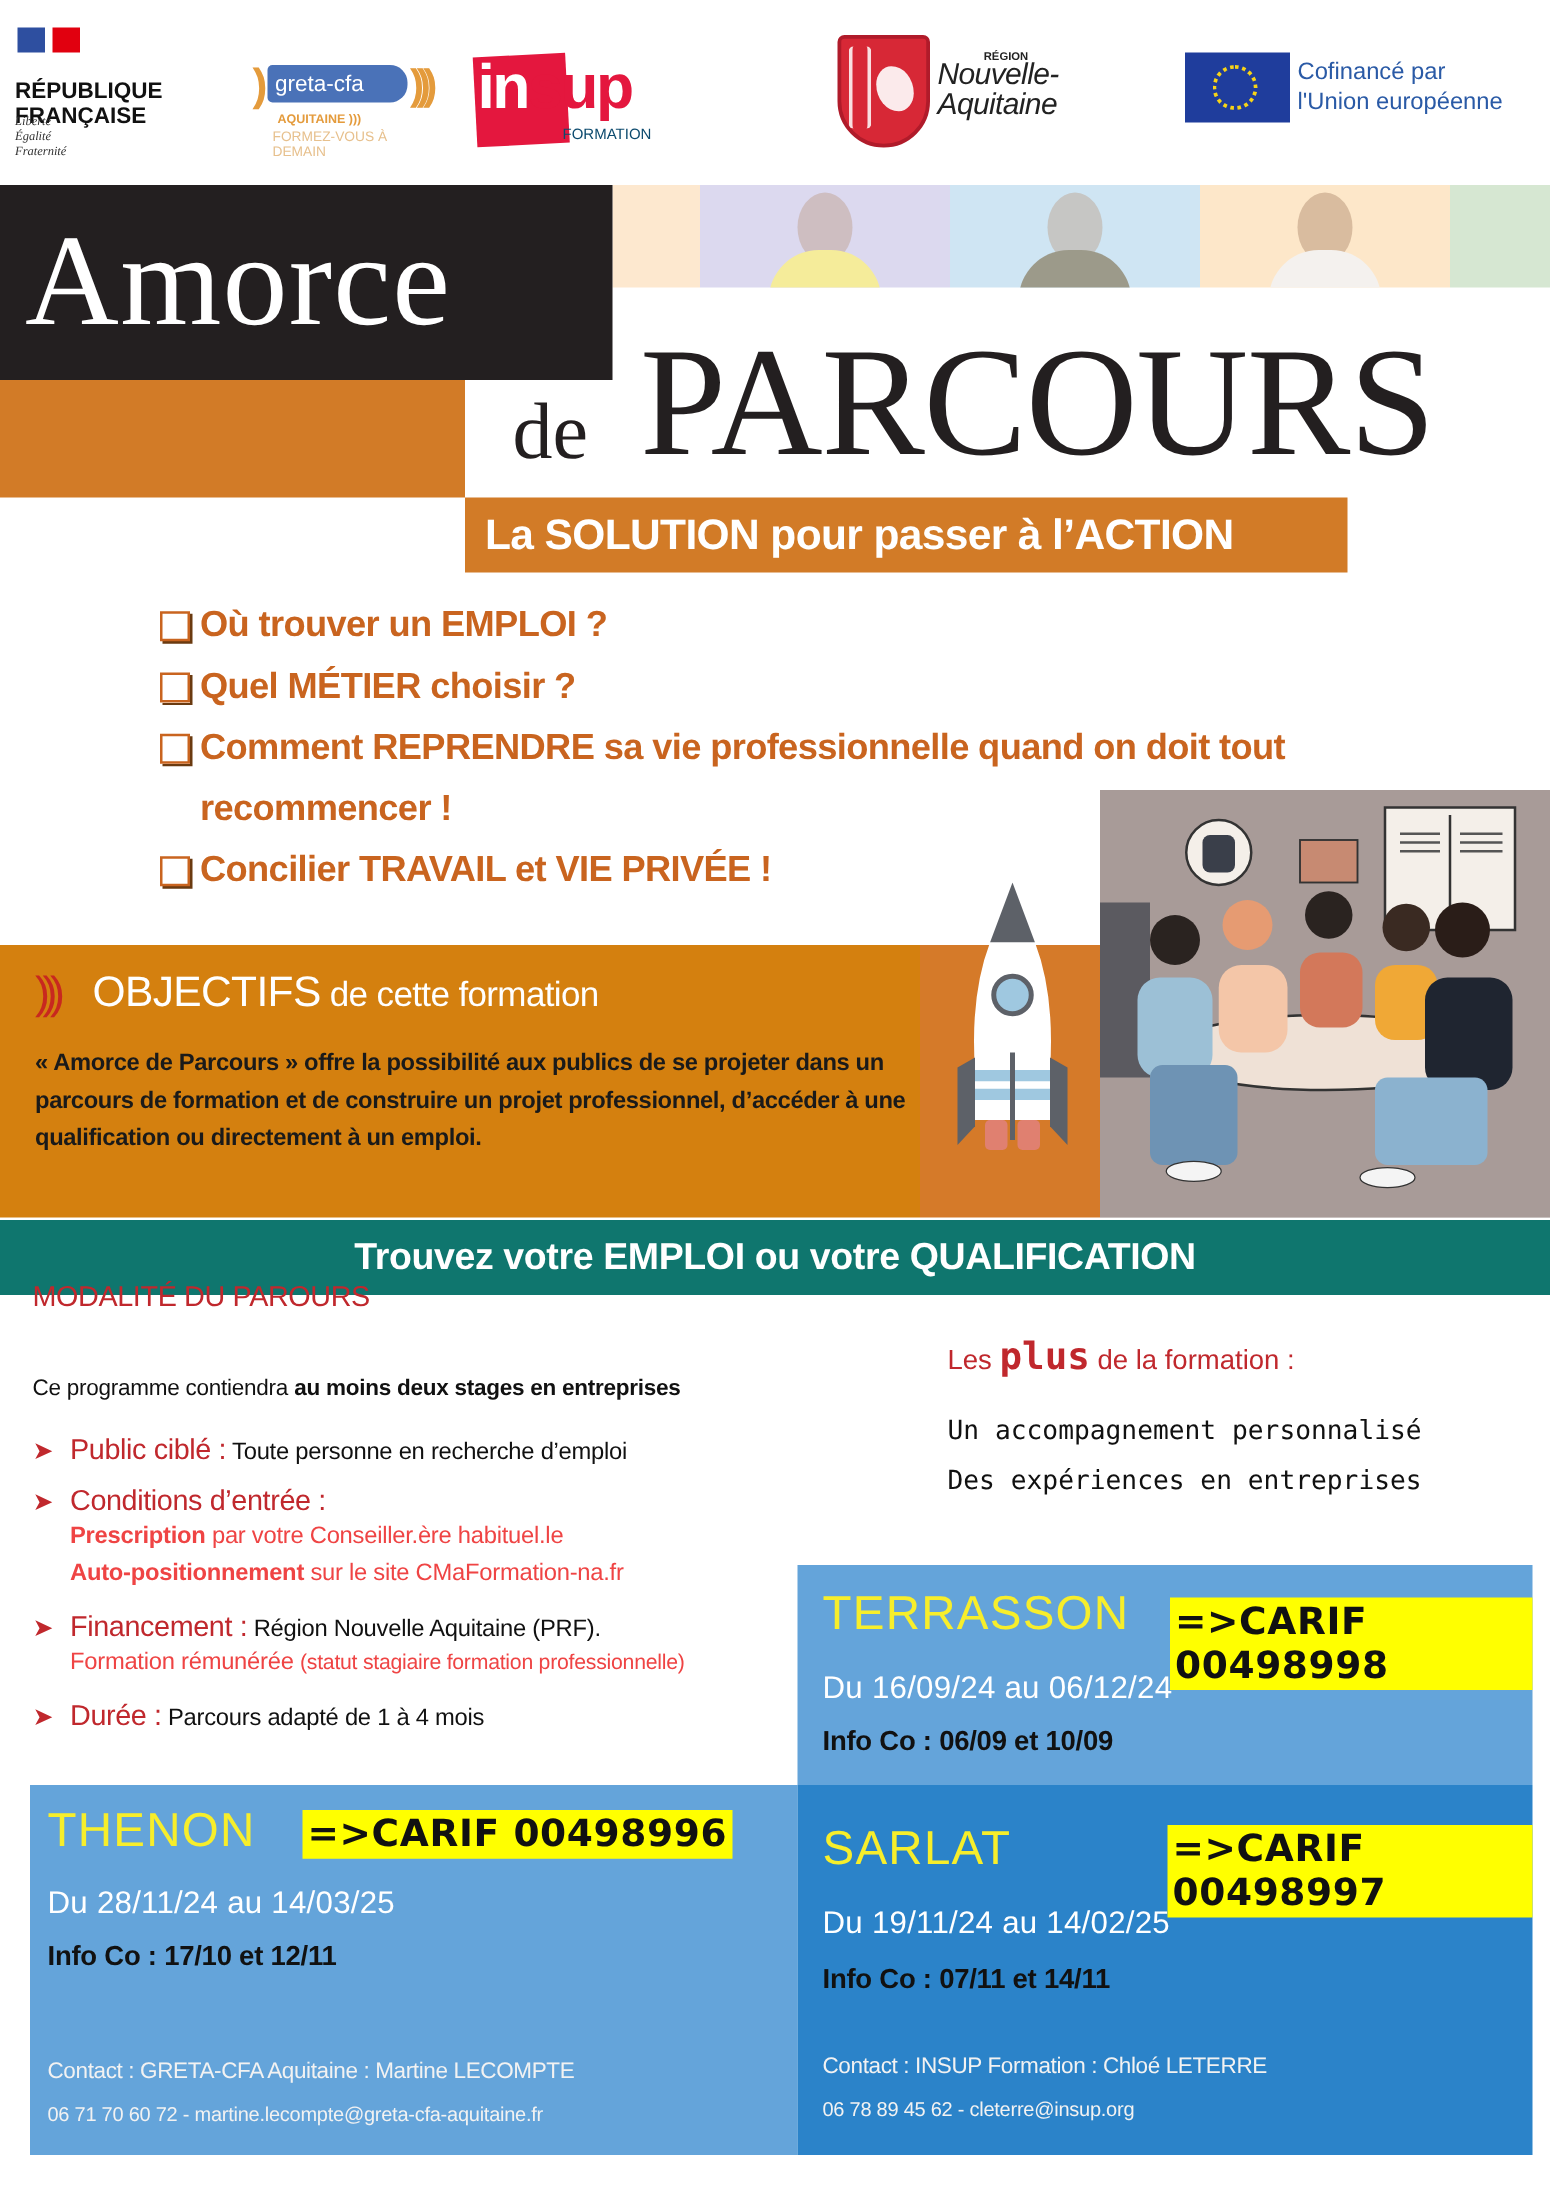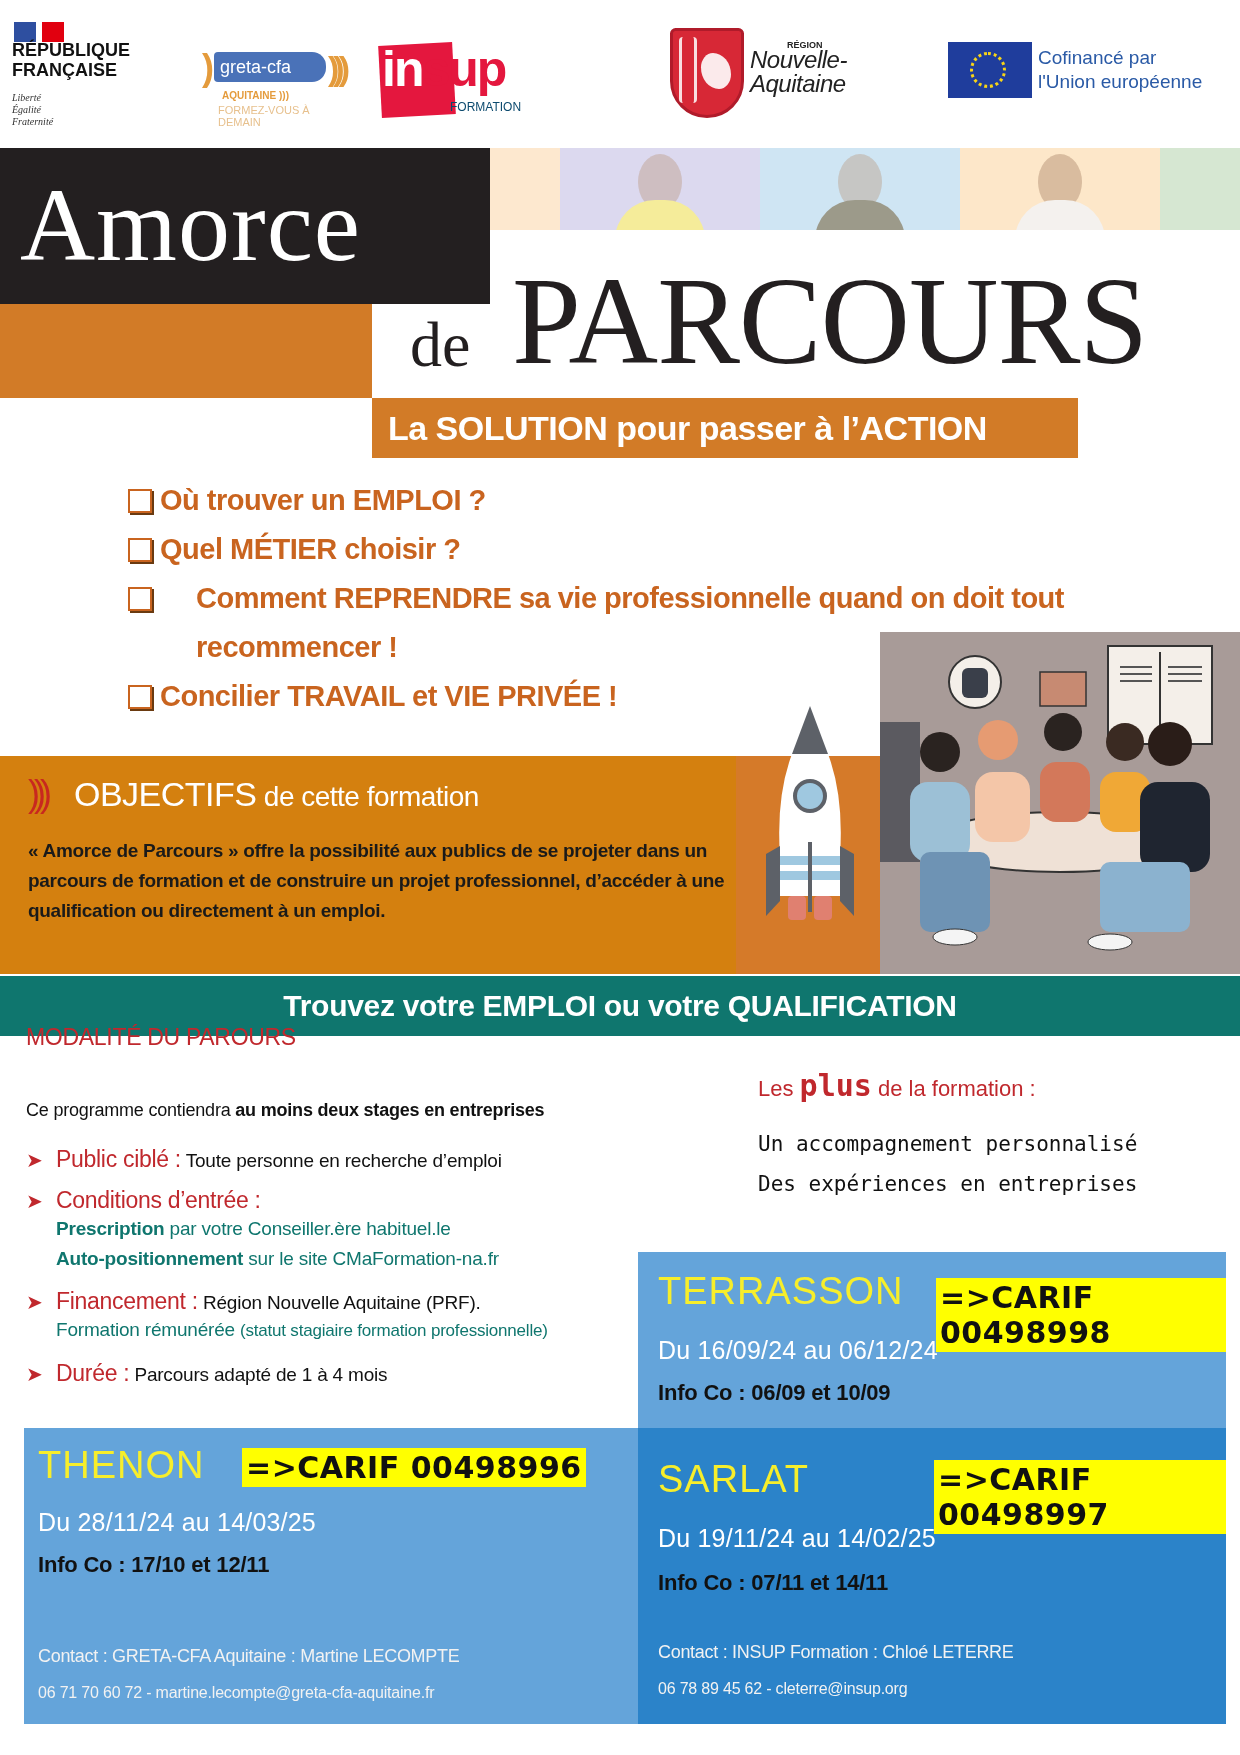--- a/index.html
+++ b/index.html
@@ -4,21 +4,21 @@
 <style>
   * { box-sizing: border-box; margin: 0; padding: 0; }
   html, body { width: 1240px; height: 1755px; background: #ffffff; overflow: hidden; }
   body { position: relative; font-family: "Liberation Sans", sans-serif; color: #111; }
   .abs { position: absolute; }
 
   
   .rf-flag { left: 14px; top: 22px; width: 50px; height: 20px; }
   .rf-flag .b { position:absolute; left:0; top:0; width:22px; height:20px; background:#2e4fa0; }
   .rf-flag .r { position:absolute; left:28px; top:0; width:22px; height:20px; background:#e1000f; }
-  .rf-name { left: 12px; top: 40px; font-weight: 700; font-size: 18px; line-height: 20px; color:#111; width:150px; }
+  .rf-name { left: 12px; top: 62px; font-weight: 700; font-size: 18px; line-height: 20px; color:#111; width:150px; }
   .rf-motto { left: 12px; top: 92px; font-family: "Liberation Serif", serif; font-style: italic; font-size: 10px; line-height: 12px; color:#333; }
 
   .greta { left: 202px; top: 48px; width: 150px; height: 70px; }
   .greta .bracket-l { position:absolute; left:0; top:0; color:#e49b3c; font-size:36px; font-weight:700; line-height:40px; }
   .greta .box { position:absolute; left:12px; top:4px; width:112px; height:30px; background:#4a72b8; border-radius:4px 14px 14px 4px; color:#fff; font-size:18px; line-height:30px; padding-left:6px; }
   .greta .waves { position:absolute; left:126px; top:0; color:#e49b3c; font-size:34px; font-weight:700; line-height:40px; letter-spacing:-6px; }
   .greta .sub1 { position:absolute; left:20px; top:42px; font-size:10px; font-weight:700; color:#e49b3c; }
   .greta .sub2 { position:absolute; left:16px; top:56px; font-size:11px; color:#e7c08d; }
 
   .insup { left: 378px; top: 42px; width: 160px; height: 76px; }
@@ -74,21 +74,21 @@
 
   
   .mod-title { left: 26px; top: 1024px; color:#c0282d; font-size: 23px; letter-spacing:-0.3px; }
   .mod-sub { left: 26px; top: 1100px; font-size: 18px; color:#111; letter-spacing:-0.2px; }
   .mod-sub b { font-weight:700; }
   .mod-list { left: 26px; top: 1146px; width: 620px; }
   .mod-item { position: relative; padding-left: 30px; margin-bottom: 14px; }
   .mod-item .arrow { position:absolute; left:0; top: 2px; color:#c0282d; font-size: 20px; }
   .mod-item .lbl { color:#c0282d; font-size: 23px; letter-spacing:-0.3px; }
   .mod-item .val { font-size: 19px; color:#111; letter-spacing:-0.2px; }
-  .mod-item .line { font-size: 19px; color:#0f766e; line-height: 30px; letter-spacing:-0.2px; }
+  .mod-item .line { font-size: 19px; color:#ef4444; line-height: 30px; letter-spacing:-0.2px; }
   .mod-item .line b { font-weight:700; }
   .mod-item .line small { font-size: 17px; }
 
   
   .plus-title { left: 758px; top: 1068px; color:#c0282d; font-size: 22px; }
   .plus-title .plus { font-family: "DejaVu Sans Mono", monospace; font-weight:700; font-size: 30px; }
   .plus-list { left: 758px; top: 1124px; font-family: "DejaVu Sans Mono", monospace; font-size: 21px; line-height: 40px; color:#111; }
 
   
   .card { color:#fff; }
@@ -177,21 +177,21 @@
 
 <div class="abs questions">
   <div class="q">
       <span class="box-icon"></span>
       <span class="txt">Où trouver un EMPLOI ?</span>
     </div>
   <div class="q">
       <span class="box-icon"></span>
       <span class="txt">Quel MÉTIER choisir ?</span>
     </div>
-  <div class="q" style="width:1040px;gap:36px;">
+  <div class="q" style="width:1040px;">
       <span class="box-icon"></span>
       <span class="txt" style="max-width:1010px;">Comment REPRENDRE sa vie professionnelle quand on doit tout recommencer !</span>
     </div>
   <div class="q">
       <span class="box-icon"></span>
       <span class="txt">Concilier TRAVAIL et VIE PRIVÉE !</span>
     </div>
 </div>
 
 <div class="abs obj-band"></div>

